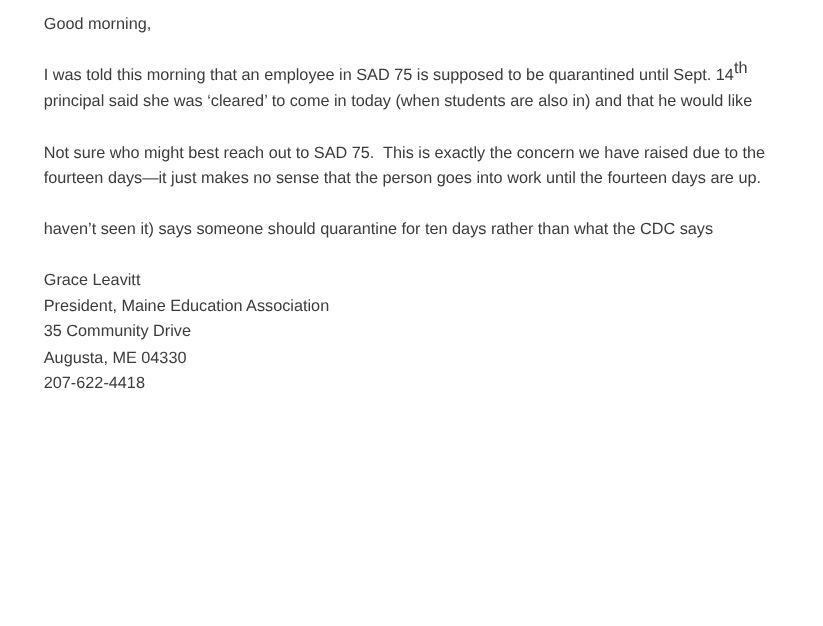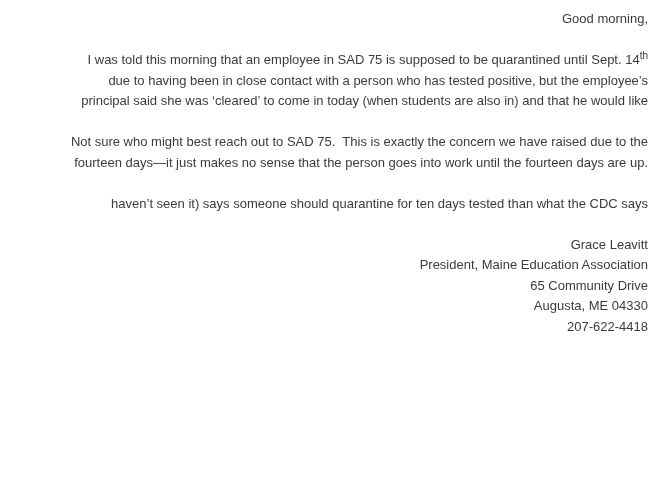--- a/index.html
+++ b/index.html
@@ -11,64 +11,62 @@
     width: 658px;
     height: 501px;
     overflow: hidden;
     font-family: "Liberation Sans", sans-serif;
     color: #3b3b3b;
   }
   .email-body {
     padding: 9px 10px 0 35px;
     font-size: 13px;
     line-height: 20.5px;
-    text-align: right;
   }
   .block {
     margin: 0 0 20.5px 0;
   }
   .block:last-child {
     margin-bottom: 16px;
   }
   .line {
     white-space: pre;      
     height: 20.5px;
   }
   sup.ordinal {
-    font-size: 10px;
+    font-size: 13px;
     line-height: 0;
     vertical-align: super;
   }
 </style>
 </head>
 <body>
 
 <div class="email-body">
 
   <div class="block">
     <div class="line">Good morning,</div>
   </div>
 
   <div class="block">
     <div class="line"><span>I was told this morning that an employee in SAD 75 is supposed to be quarantined until Sept. 14</span><sup class="ordinal">th</sup></div>
-    <div class="line">due to having been in close contact with a person who has tested positive, but the employee’s</div>
     <div class="line">principal said she was ‘cleared’ to come in today (when students are also in) and that he would like</div>
   </div>
 
   <div class="block">
     <div class="line">Not sure who might best reach out to SAD 75.  This is exactly the concern we have raised due to the</div>
     <div class="line">fourteen days—it just makes no sense that the person goes into work until the fourteen days are up.</div>
   </div>
 
   <div class="block">
-    <div class="line">haven’t seen it) says someone should quarantine for ten days tested than what the CDC says</div>
+    <div class="line">haven’t seen it) says someone should quarantine for ten days rather than what the CDC says</div>
   </div>
 
 
   <div class="block">
     <div class="line">Grace Leavitt</div>
     <div class="line">President, Maine Education Association</div>
-    <div class="line">65 Community Drive</div>
+    <div class="line">35 Community Drive</div>
     <div class="line">Augusta, ME 04330</div>
     <div class="line">207-622-4418</div>
   </div>
 
 </div>
 
 </body></html>

